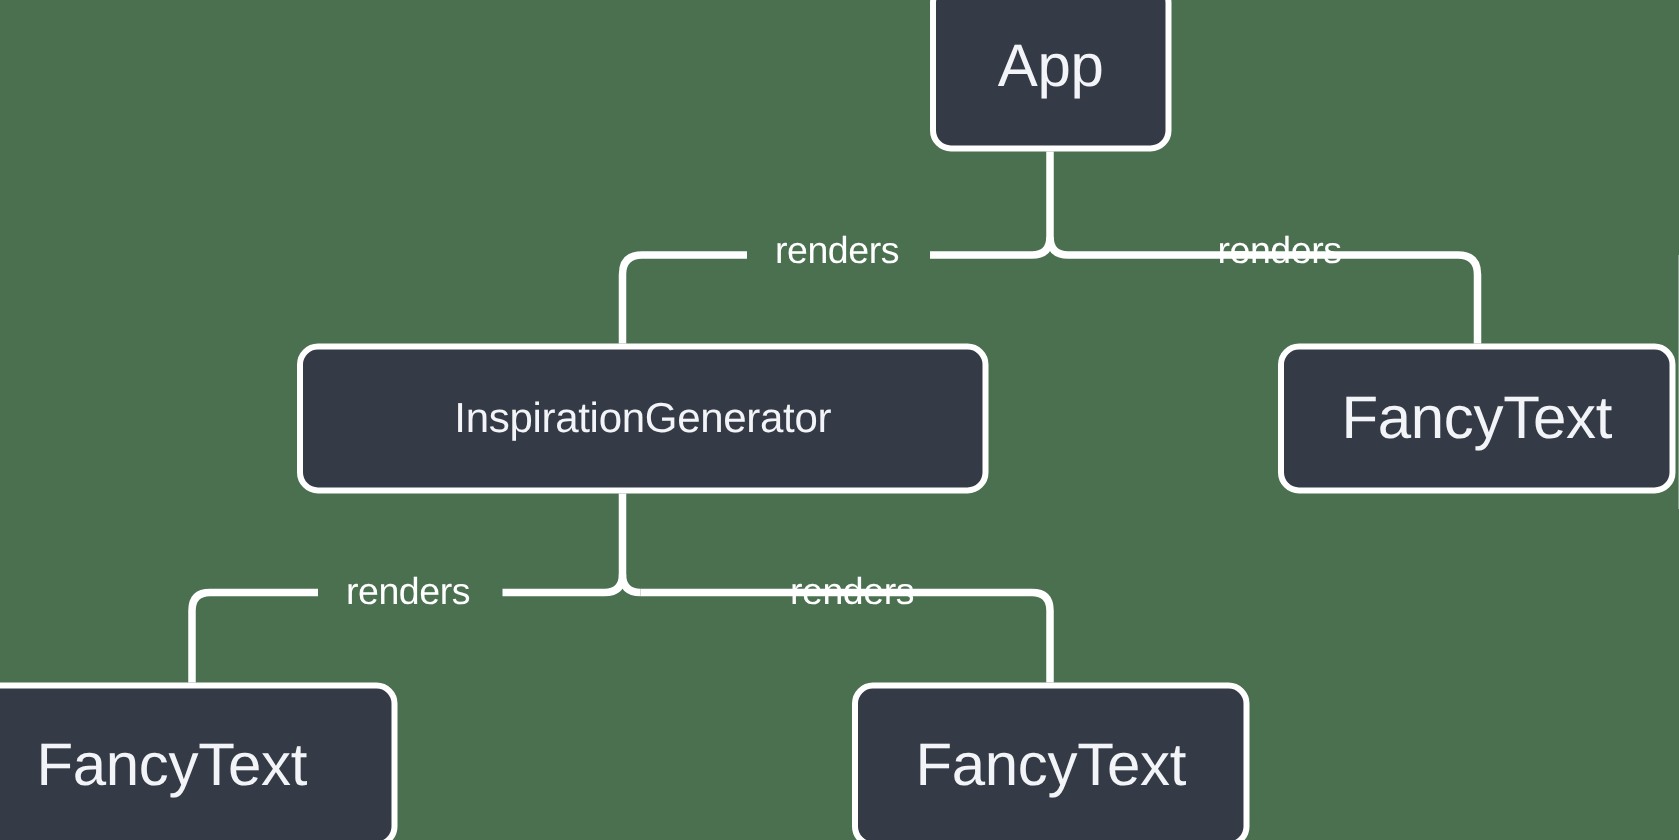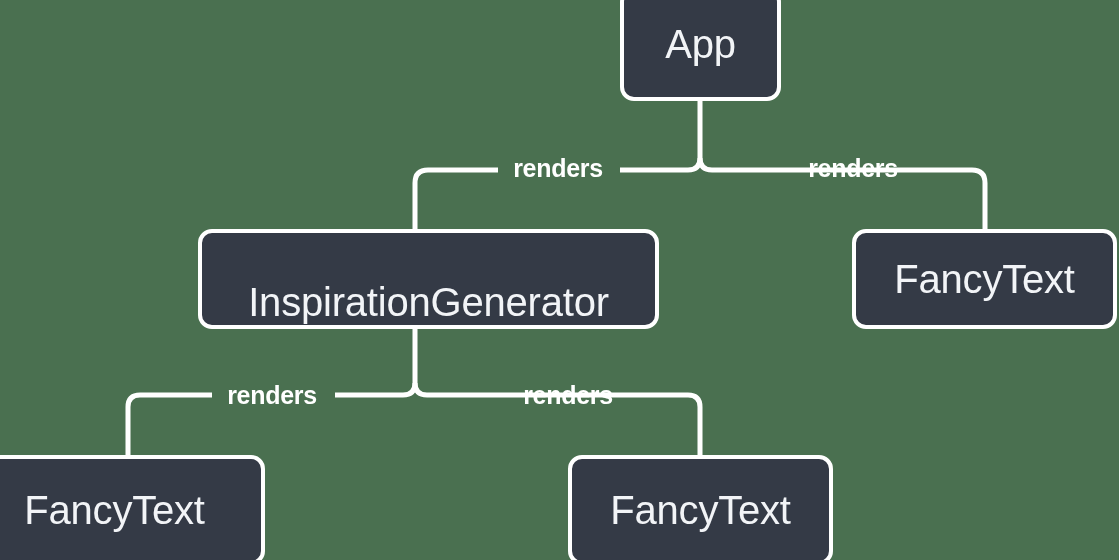--- a/index.html
+++ b/index.html
@@ -38,21 +38,21 @@
     color: #f2f4f7;
     font-family: "Liberation Sans", sans-serif;
     font-weight: 400;
     letter-spacing: -0.2px;
     white-space: nowrap;
   }
   .edge-label {
     position: absolute;
     color: #ffffff;
     font-family: "Liberation Sans", sans-serif;
-    font-weight: 700;
+    font-weight: 400;
     font-size: 25px;
     letter-spacing: -0.3px;
     white-space: nowrap;
     transform: translate(-50%, -50%);
   }
 </style>
 </head>
 <body>
 
 <div id="diagram-root">
@@ -81,21 +81,21 @@
   <div class="edge-label" style="left:853px; top:168px;">renders</div>
 
   <div class="edge-label" style="left:272px; top:395px;">renders</div>
 
   <div class="edge-label" style="left:568px; top:395px;">renders</div>
 
   <div class="node-box" style="left:620px; top:-12px; width:161px; height:113px; font-size:40px;">
     <span>App</span>
   </div>
 
-  <div class="node-box" style="left:198px; top:229px; width:461px; height:100px; font-size:40px;align-items:flex-end;">
+  <div class="node-box" style="left:198px; top:229px; width:461px; height:100px; font-size:28px;">
     <span>InspirationGenerator</span>
   </div>
 
   <div class="node-box" style="left:852px; top:229px; width:265px; height:100px; font-size:40px;">
     <span>FancyText</span>
   </div>
 
   <div class="node-box" style="left:-36px; top:455px; width:301px; height:110px; font-size:40px;">
     <span>FancyText</span>
   </div>

